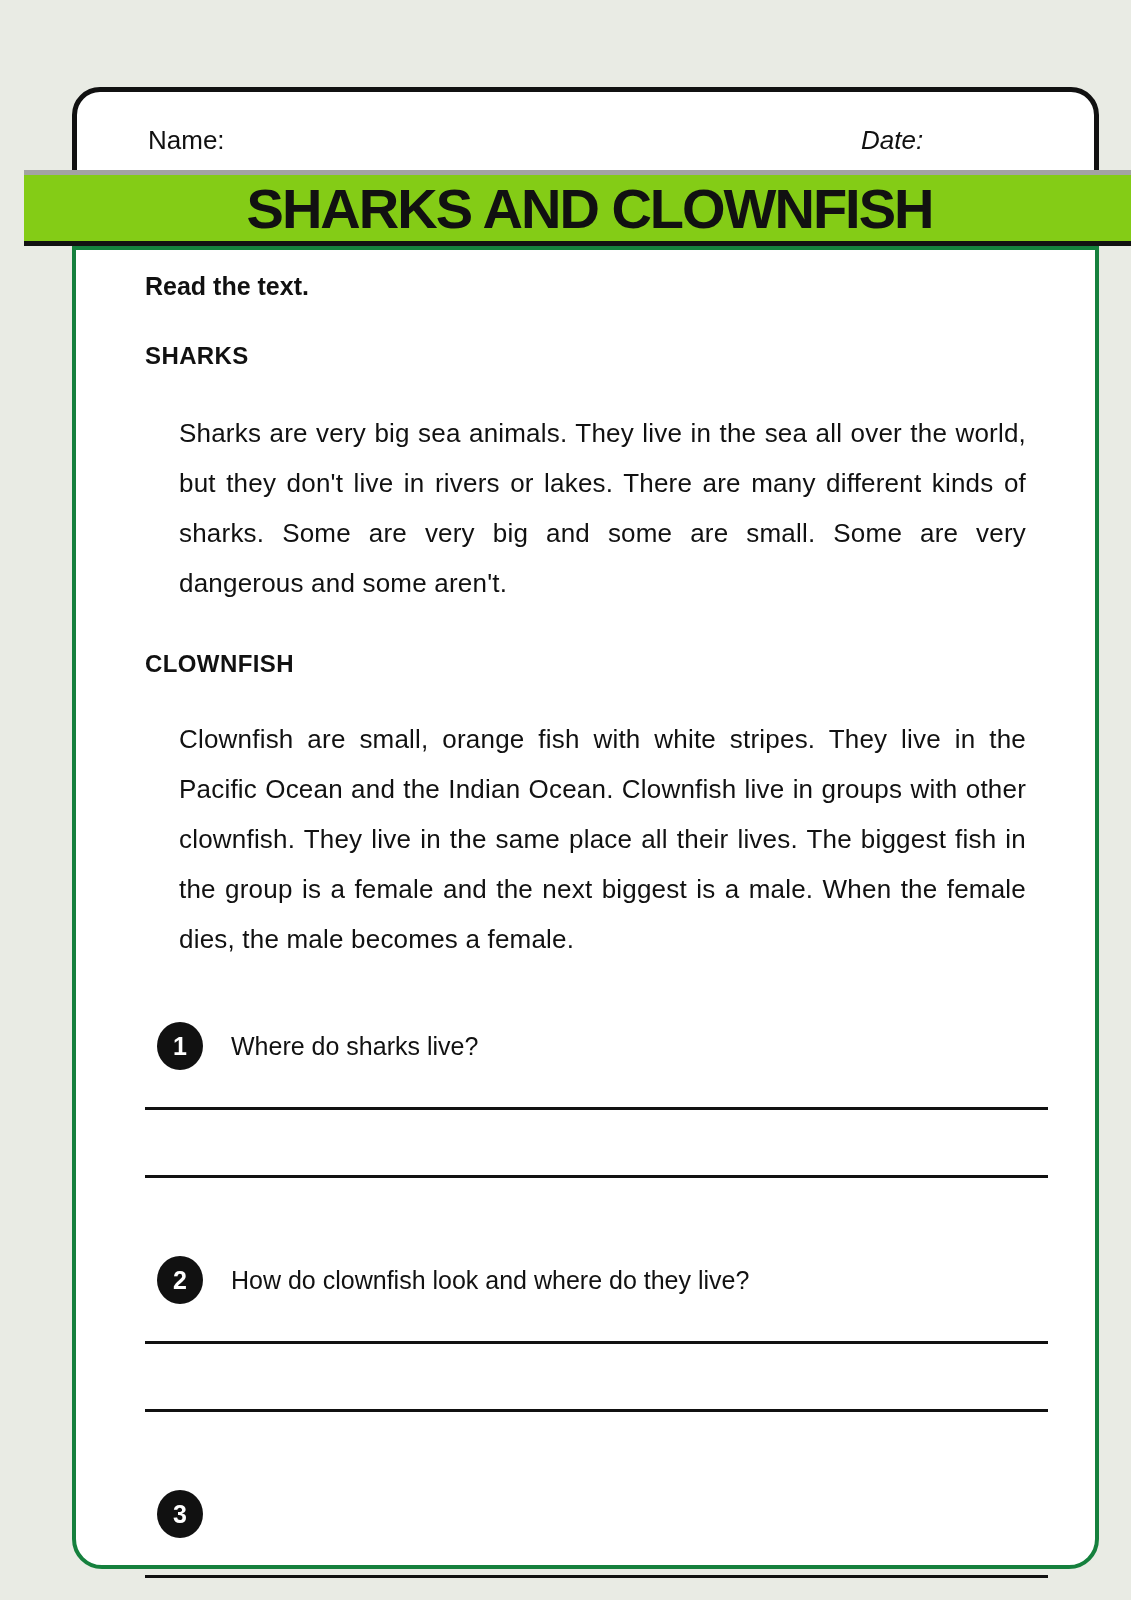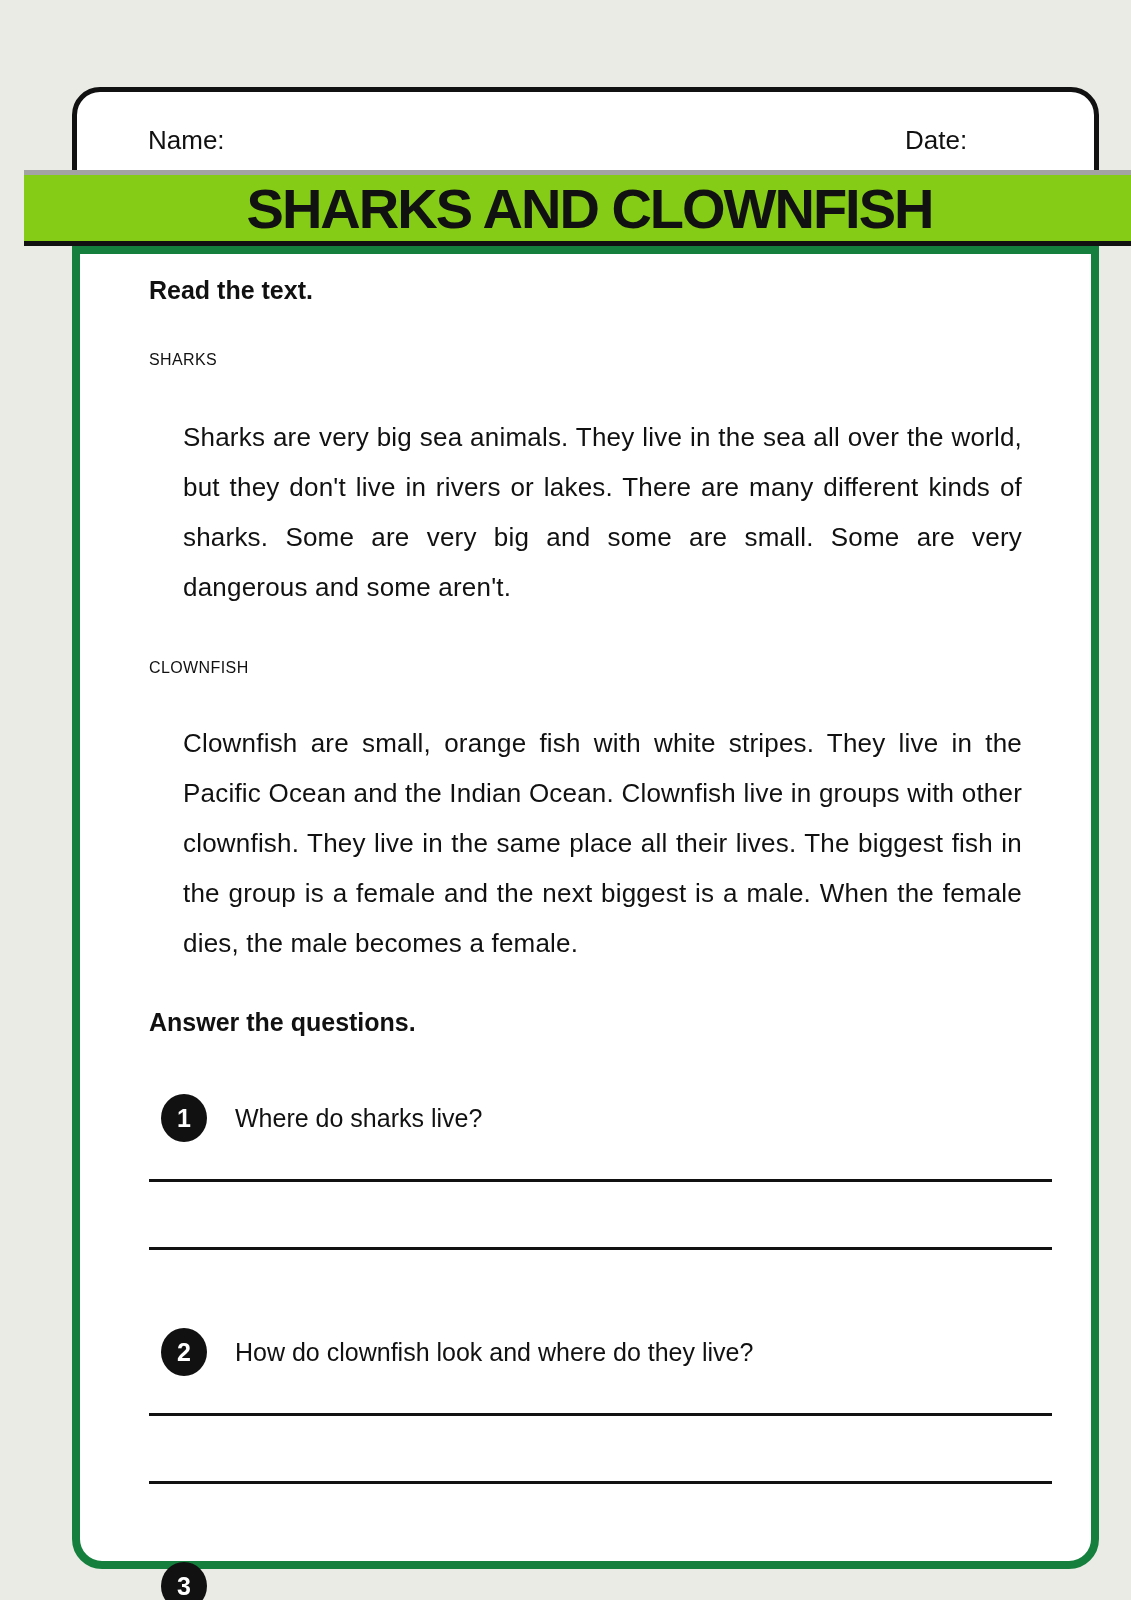--- a/index.html
+++ b/index.html
@@ -27,21 +27,21 @@
     border-radius: 28px;
     z-index: 1;
   }
   .nd-label {
     position: absolute;
     top: 21px;
     font-size: 26px;
     color: #111;
   }
   .nd-label.name { left: 59px; }
-  .nd-label.date { left: 816px; }
+  .nd-label.date { left: 772px; font-style: italic; }
   .nd-blank { position: absolute; top: 10px; height: 60px; }
   .nd-blank.name { left: 150px; width: 560px; }
   .nd-blank.date { left: 850px; width: 160px; }
 
   
   .title-band {
     position: absolute;
     left: 0; top: 146px;
     width: 1131px; height: 76px;
     background: #84cc16;
@@ -56,37 +56,37 @@
     letter-spacing: -2px;
     white-space: nowrap;
   }
 
   
   .content-box {
     position: absolute;
     left: 48px; top: 222px;
     width: 1027px; height: 1323px;
     background: #fff;
-    border: 8px solid #15803d;
+    border: 4px solid #15803d;
     border-radius: 0 0 30px 30px;
     padding: 10px 57px 0 57px;
     z-index: 3;
   }
 
   .instruction {
     font-size: 25px;
     font-weight: 700;
     line-height: 28px;
   }
   .instruction.answer { margin-top: 16px; }
 
   .section-heading {
     margin-top: 20px;
-    font-size: 16px;
-    font-weight: 400;
+    font-size: 24px;
+    font-weight: 700;
     letter-spacing: 0.4px;
     line-height: 24px;
   }
   .section-heading.clownfish { }
 
   .passage {
     margin-top: 16px;
     font-size: 26px;
     line-height: 50px;
     text-align: justify;
@@ -145,21 +145,20 @@
   <div class="content-box">
 
     <div class="instruction read">Read the text.</div>
 
     <div class="section-heading sharks">SHARKS</div>
     <div class="passage sharks">Sharks are very big sea animals. They live in the sea all over the world, but they don't live in rivers or lakes. There are many different kinds of sharks. Some are very big and some are small. Some are very dangerous and some aren't.</div>
 
     <div class="section-heading clownfish">CLOWNFISH</div>
     <div class="passage clownfish">Clownfish are small, orange fish with white stripes. They live in the Pacific Ocean and the Indian Ocean. Clownfish live in groups with other clownfish. They live in the same place all their lives. The biggest fish in the group is a female and the next biggest is a male. When the female dies, the male becomes a female.</div>
 
-    <div class="instruction answer">Answer the questions.</div>
 
     <div class="question-block first">
       <div class="question-row">
         <div class="q-badge">1</div>
         <div class="q-text">Where do sharks live?</div>
       </div>
       <div class="answer-line"></div>
       <div class="answer-line"></div>
     </div>
 

